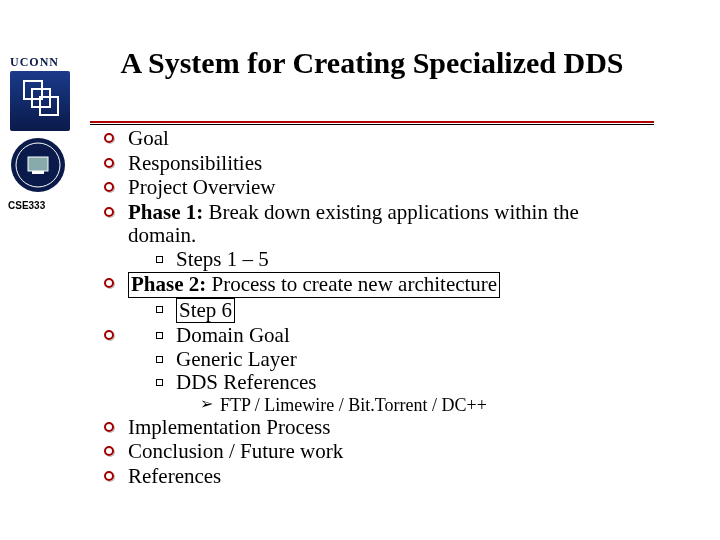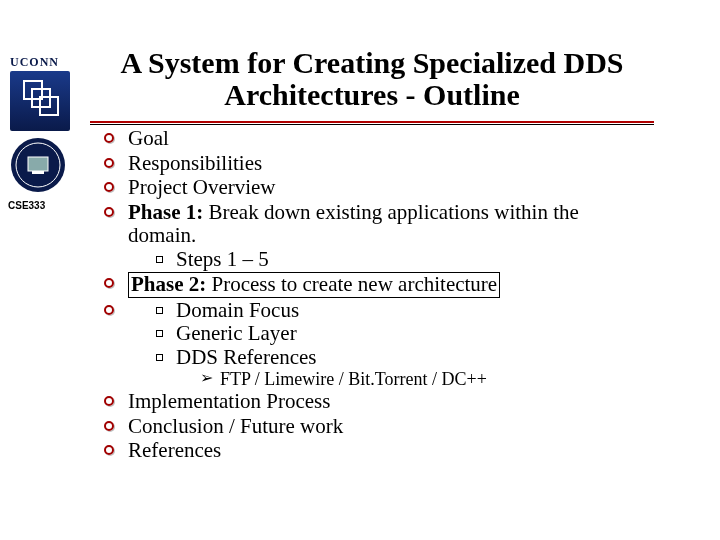--- a/index.html
+++ b/index.html
@@ -184,44 +184,46 @@
       <circle cx="28" cy="28" r="22" fill="none" stroke="#fff" stroke-width="1"></circle>
       <rect x="18" y="20" width="20" height="14" fill="#8aa" stroke="#fff" stroke-width="1"></rect>
       <rect x="22" y="34" width="12" height="3" fill="#fff"></rect>
     </svg>
   </div>
 
   <div class="course">CSE333</div>
 
   <div class="title">
     <span>A System for Creating Specialized DDS</span><br>
-    <span>Architectures - Outline</span>
   </div>
 
   <div class="rule-red"></div>
   <div class="rule-black"></div>
 
   <div class="content">
     <ul class="lvl1">
       <li>Goal</li>
       <li>Responsibilities</li>
       <li>Project Overview</li>
       <li>
         <span class="bold">Phase 1:</span><span> Break down existing applications within the</span><br>
         <span>domain.</span>
         <ul class="lvl2">
           <li>Steps 1 – 5</li>
         </ul>
       </li>
       <li>
         <span class="hl"><span class="bold">Phase 2:</span><span> Process to create new architecture</span></span>
+        <ul class="lvl2">
+          <li><span class="hl">Step 6</span></li>
+        </ul>
       </li>
       <li>
         <ul class="lvl2">
-          <li>Domain Focus</li>
+          <li>Domain Goal</li>
           <li>Generic Layer</li>
           <li>
             <span>DDS References</span>
             <ul class="lvl3">
               <li>FTP / Limewire / Bit.Torrent / DC++</li>
             </ul>
           </li>
         </ul>
       </li>
       <li>Implementation Process</li>

